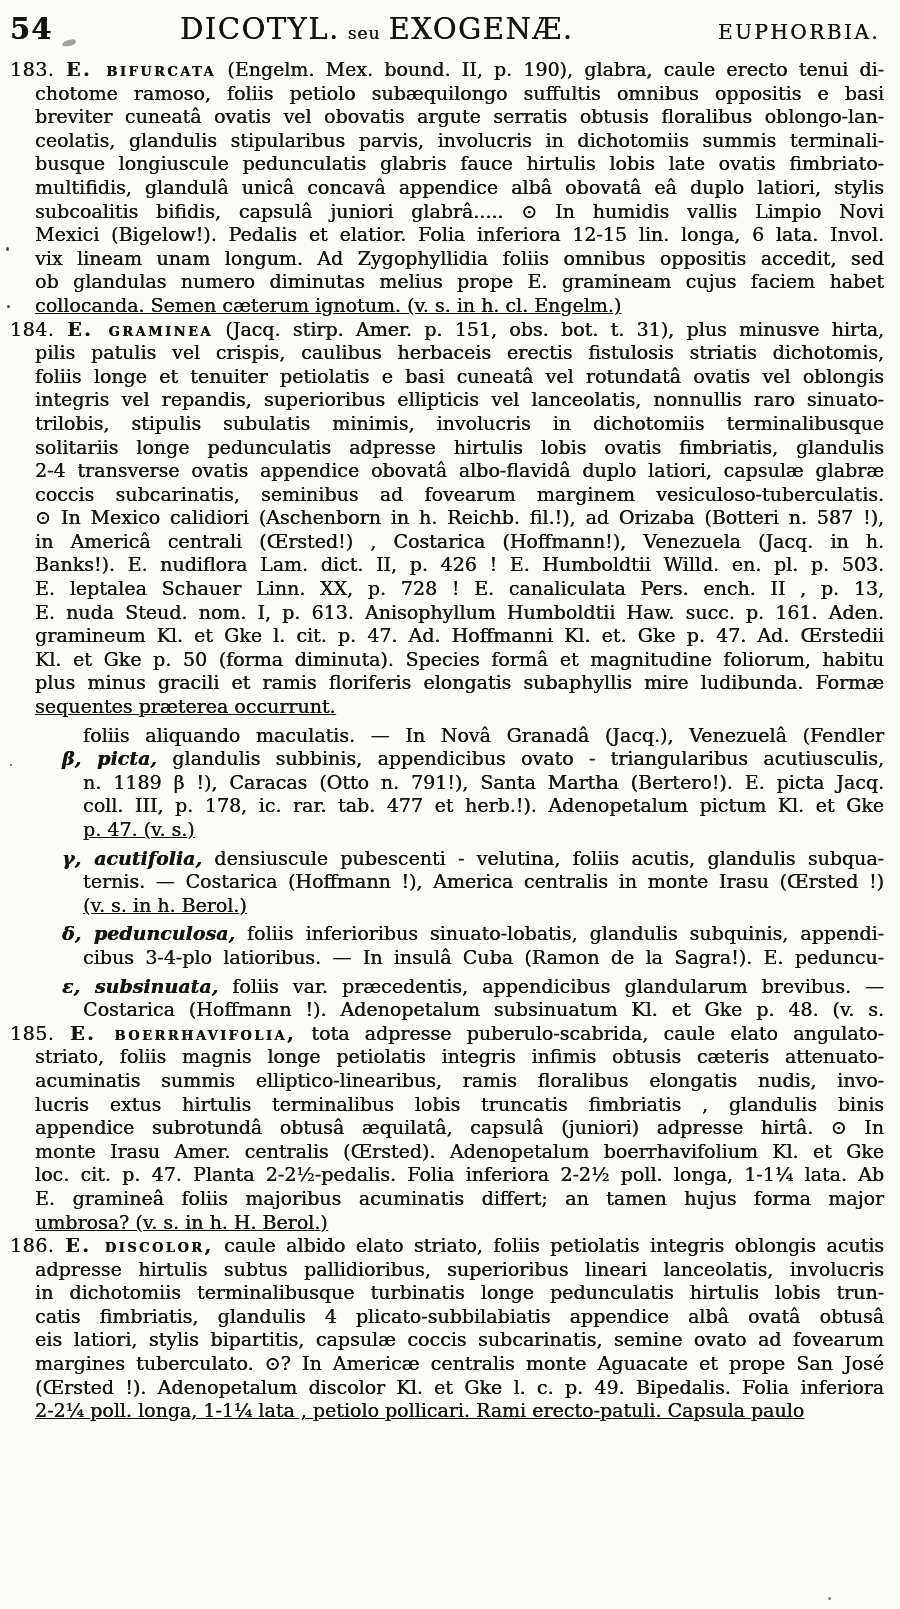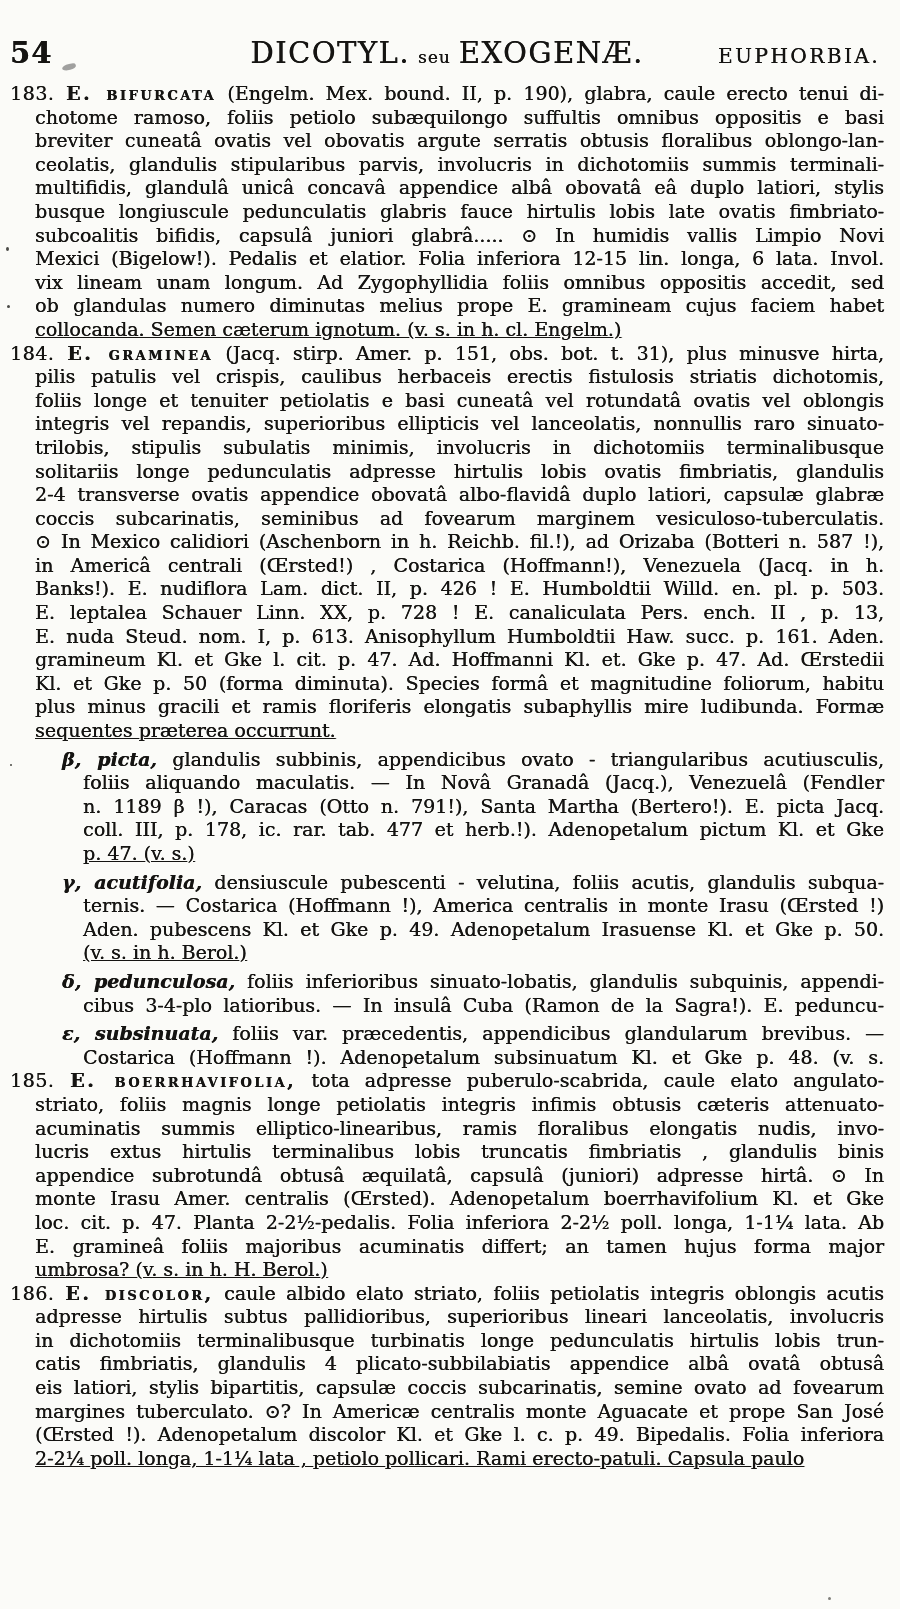--- a/index.html
+++ b/index.html
@@ -13,28 +13,27 @@
   }
   .page {
     padding: 12px 16px 0 10px;
     text-shadow: 0.35px 0 0 currentColor;
   }
   
   .runhead {
     display: flex; align-items: baseline;
     margin-bottom: 12px;
     position: relative;
-    margin-top: 24px;
   }
   .pagenum {
     font-size: 29px; font-weight: bold; letter-spacing: 1px;
     width: 170px; flex: none;
   }
   .runtitle {
-    flex: 1; text-align: center; white-space: nowrap;
+    flex: 1; text-align: left; white-space: nowrap;
     font-size: 29px; letter-spacing: 1.5px;
   }
   .runtitle .seu { font-size: 17px; letter-spacing: 1px; padding: 0 8px; }
   .genus-head {
     width: 170px; flex: none; text-align: center;
     font-size: 20px; font-weight: normal; letter-spacing: 2.5px;
   }
   
   .textblock { font-size: 19px; line-height: 23.6px; }
   .entry { padding-left: 25px; }
@@ -74,22 +73,22 @@
     <span class="genus-head">EUPHORBIA.</span>
     <span class="smudge"></span>
   </div>
 
   <div class="textblock">
       <div class="entry species">
         <div class="line hang"><span class="num">183. </span><span class="sp-name">E. bifurcata</span> (Engelm. Mex. bound. II, p. 190), glabra, caule erecto tenui di-</div>
         <div class="line">chotome ramoso, foliis petiolo subæquilongo suffultis omnibus oppositis e basi</div>
         <div class="line">breviter cuneatâ ovatis vel obovatis argute serratis obtusis floralibus oblongo-lan-</div>
         <div class="line">ceolatis, glandulis stipularibus parvis, involucris in dichotomiis summis terminali-</div>
+        <div class="line">busque longiuscule pedunculatis glabris fauce hirtulis lobis late ovatis fimbriato-</div>
         <div class="line">multifidis, glandulâ unicâ concavâ appendice albâ obovatâ eâ duplo latiori, stylis</div>
-        <div class="line">busque longiuscule pedunculatis glabris fauce hirtulis lobis late ovatis fimbriato-</div>
         <div class="line">subcoalitis bifidis, capsulâ juniori glabrâ..... ⊙ In humidis vallis Limpio Novi</div>
         <div class="line">Mexici (Bigelow!). Pedalis et elatior. Folia inferiora 12-15 lin. longa, 6 lata. Invol.</div>
         <div class="line">vix lineam unam longum. Ad Zygophyllidia foliis omnibus oppositis accedit, sed</div>
         <div class="line">ob glandulas numero diminutas melius prope E. gramineam cujus faciem habet</div>
         <div class="line last">collocanda. Semen cæterum ignotum. (v. s. in h. cl. Engelm.)</div>
       </div>
       <div class="entry species">
         <div class="line hang"><span class="num">184. </span><span class="sp-name">E. graminea</span> (Jacq. stirp. Amer. p. 151, obs. bot. t. 31), plus minusve hirta,</div>
         <div class="line">pilis patulis vel crispis, caulibus herbaceis erectis fistulosis striatis dichotomis,</div>
         <div class="line">foliis longe et tenuiter petiolatis e basi cuneatâ vel rotundatâ ovatis vel oblongis</div>
@@ -102,30 +101,29 @@
         <div class="line">in Americâ centrali (Œrsted!) , Costarica (Hoffmann!), Venezuela (Jacq. in h.</div>
         <div class="line">Banks!). E. nudiflora Lam. dict. II, p. 426 ! E. Humboldtii Willd. en. pl. p. 503.</div>
         <div class="line">E. leptalea Schauer Linn. XX, p. 728 ! E. canaliculata Pers. ench. II , p. 13,</div>
         <div class="line">E. nuda Steud. nom. I, p. 613. Anisophyllum Humboldtii Haw. succ. p. 161. Aden.</div>
         <div class="line">gramineum Kl. et Gke l. cit. p. 47. Ad. Hoffmanni Kl. et. Gke p. 47. Ad. Œrstedii</div>
         <div class="line">Kl. et Gke p. 50 (forma diminuta). Species formâ et magnitudine foliorum, habitu</div>
         <div class="line">plus minus gracili et ramis floriferis elongatis subaphyllis mire ludibunda. Formæ</div>
         <div class="line last">sequentes præterea occurrunt.</div>
       </div>
       <div class="entry variety">
+        <div class="line">foliis aliquando maculatis. — In Novâ Granadâ (Jacq.), Venezuelâ (Fendler</div>
         <div class="line hang"><span class="greek">β, </span><span class="var-name">picta,</span> glandulis subbinis, appendicibus ovato - triangularibus acutiusculis,</div>
-        <div class="line">foliis aliquando maculatis. — In Novâ Granadâ (Jacq.), Venezuelâ (Fendler</div>
         <div class="line">n. 1189 β !), Caracas (Otto n. 791!), Santa Martha (Bertero!). E. picta Jacq.</div>
         <div class="line">coll. III, p. 178, ic. rar. tab. 477 et herb.!). Adenopetalum pictum Kl. et Gke</div>
         <div class="line last">p. 47. (v. s.)</div>
       </div>
       <div class="entry variety">
         <div class="line hang"><span class="greek">γ, </span><span class="var-name">acutifolia,</span> densiuscule pubescenti - velutina, foliis acutis, glandulis subqua-</div>
         <div class="line">ternis. — Costarica (Hoffmann !), America centralis in monte Irasu (Œrsted !)</div>
-        <div class="line">Aden. pubescens Kl. et Gke p. 49. Adenopetalum Irasuense Kl. et Gke p. 50.</div>
         <div class="line last">(v. s. in h. Berol.)</div>
       </div>
       <div class="entry variety">
         <div class="line hang"><span class="greek">δ, </span><span class="var-name">pedunculosa,</span> foliis inferioribus sinuato-lobatis, glandulis subquinis, appendi-</div>
         <div class="line">cibus 3-4-plo latioribus. — In insulâ Cuba (Ramon de la Sagra!). E. peduncu-</div>
       </div>
       <div class="entry variety">
         <div class="line hang"><span class="greek">ε, </span><span class="var-name">subsinuata,</span> foliis var. præcedentis, appendicibus glandularum brevibus. —</div>
         <div class="line">Costarica (Hoffmann !). Adenopetalum subsinuatum Kl. et Gke p. 48. (v. s.</div>
       </div>

